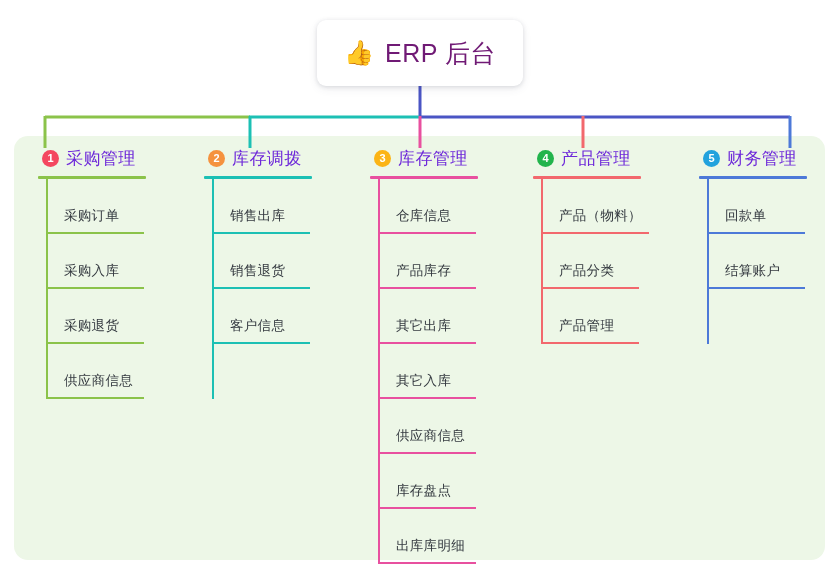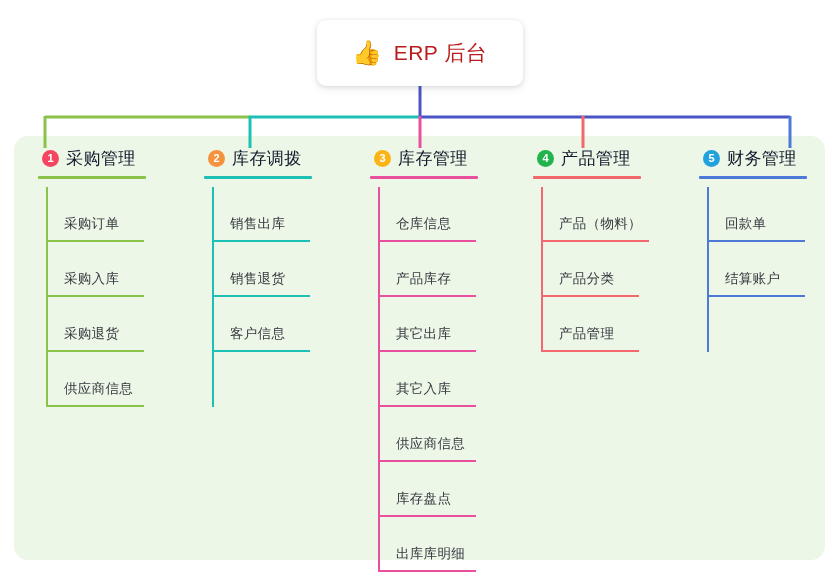--- a/index.html
+++ b/index.html
@@ -44,22 +44,22 @@
     display: flex;
     align-items: center;
     gap: 11px;
   }
   .root-emoji {
     font-size: 24px;
     line-height: 1;
     display: inline-block;
   }
   .root-title {
-    font-size: 21px;
-    color: #b91c1c;
+    font-size: 25px;
+    color: #701a75;
     letter-spacing: 0.5px;
     white-space: nowrap;
   }
 
   
   .panel {
     position: absolute;
     left: 14px;
     top: 136px;
     width: 811px;
@@ -99,32 +99,32 @@
     color: #ffffff;
     font-size: 11px;
     line-height: 17px;
     text-align: center;
     font-weight: bold;
     flex: 0 0 auto;
     display: inline-block;
   }
   .col-title {
     font-size: 17px;
-    color: #0f172a;
+    color: #6d28d9;
     letter-spacing: 0.4px;
   }
   .col-rule {
     height: 3px;
     border-radius: 1px;
     margin-top: 6px;
   }
 
   .items {
     position: relative;
-    margin-top: 8px;
+    margin-top: 0;
   }
   .trunk {
     position: absolute;
     left: 8px;
     top: 0;
     width: 2px;
   }
   .item {
     position: relative;
     height: 55px;

